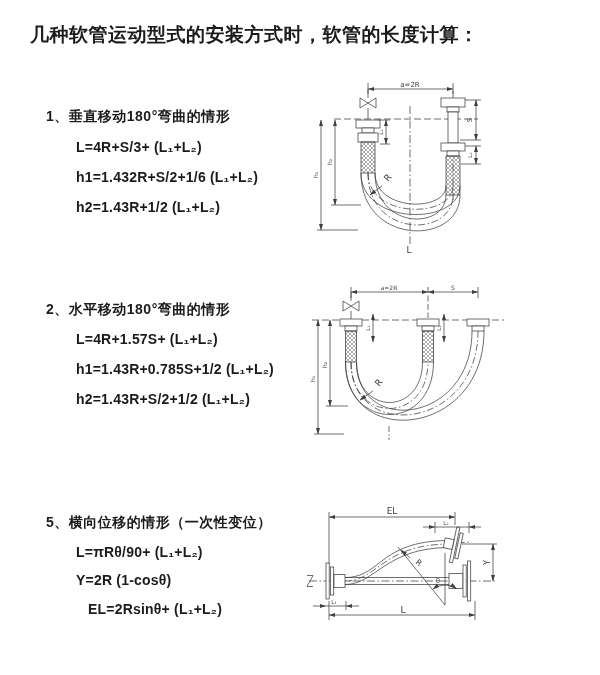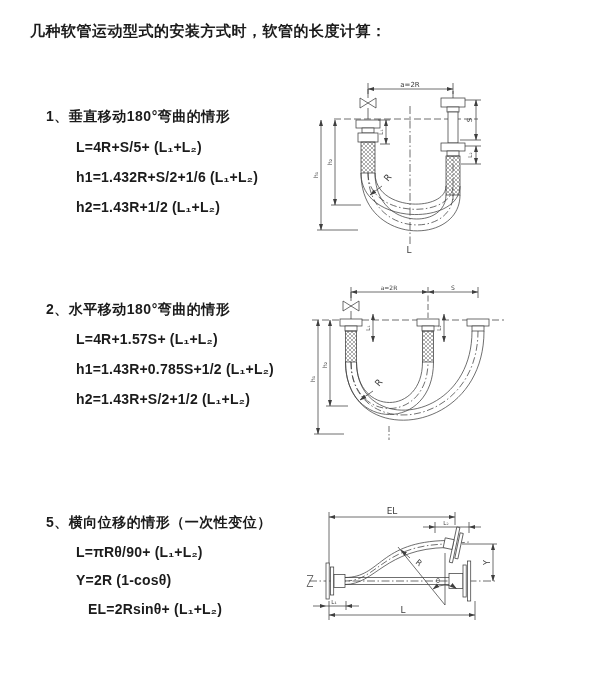--- a/index.html
+++ b/index.html
@@ -2,33 +2,33 @@
 <html><head>
 <meta charset="utf-8">
 <style>
   html,body{margin:0;padding:0;}
   body{
     width:600px;height:675px;position:relative;background:#ffffff;
     font-family:"Liberation Sans","DejaVu Sans",sans-serif;
     color:#1b1b1b;overflow:hidden;
   }
   .abs{position:absolute;white-space:nowrap;}
-  .page-title{left:30px;top:22px;font-size:15px;font-weight:700;letter-spacing:0.5px;}
+  .page-title{left:30px;top:22px;font-size:19px;font-weight:700;letter-spacing:0.5px;}
   .sec-heading{font-size:14px;font-weight:700;letter-spacing:0.5px;text-align:right;}
   .formula{font-size:14px;font-weight:700;letter-spacing:0.2px;}
   svg{position:absolute;overflow:visible;}
   svg text{font-family:"DejaVu Sans","Liberation Sans",sans-serif;fill:#3b3b3b;}
 </style>
 </head>
 <body>
 
 <div class="abs page-title">几种软管运动型式的安装方式时，软管的长度计算：</div>
 
 <div class="abs sec-heading" style="left:46px;top:108px">1、垂直移动180°弯曲的情形</div>
-<div class="abs formula" style="left:76px;top:139px">L=4R+S/5+ (L₁+L₂)</div>
+<div class="abs formula" style="left:76px;top:139px">L=4R+S/3+ (L₁+L₂)</div>
 <div class="abs formula" style="left:76px;top:169px">h1=1.432R+S/2+1/6 (L₁+L₂)</div>
 <div class="abs formula" style="left:76px;top:199px">h2=1.43R+1/2 (L₁+L₂)</div>
 
 <div class="abs sec-heading" style="left:46px;top:301px">2、水平移动180°弯曲的情形</div>
 <div class="abs formula" style="left:76px;top:331px">L=4R+1.57S+ (L₁+L₂)</div>
 <div class="abs formula" style="left:76px;top:361px">h1=1.43R+0.785S+1/2 (L₁+L₂)</div>
 <div class="abs formula" style="left:76px;top:391px">h2=1.43R+S/2+1/2 (L₁+L₂)</div>
 
 <div class="abs sec-heading" style="left:46px;top:514px">5、横向位移的情形（一次性变位）</div>
 <div class="abs formula" style="left:76px;top:544px">L=πRθ/90+ (L₁+L₂)</div>

